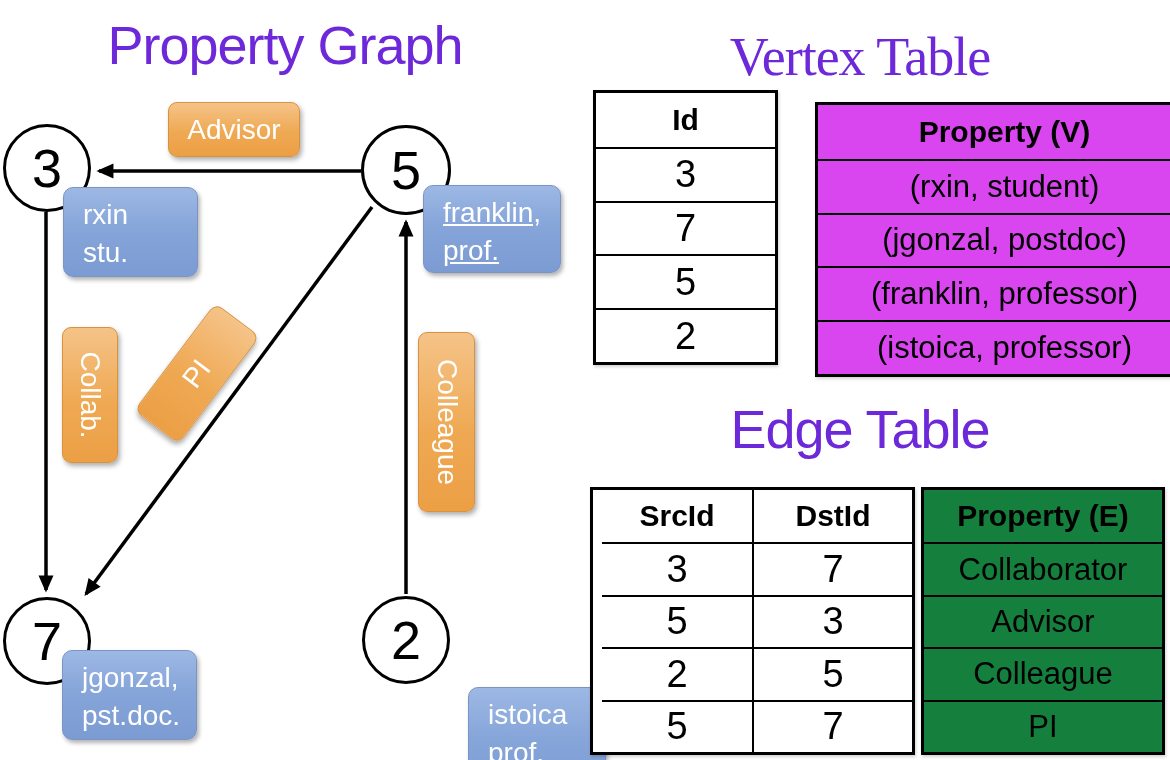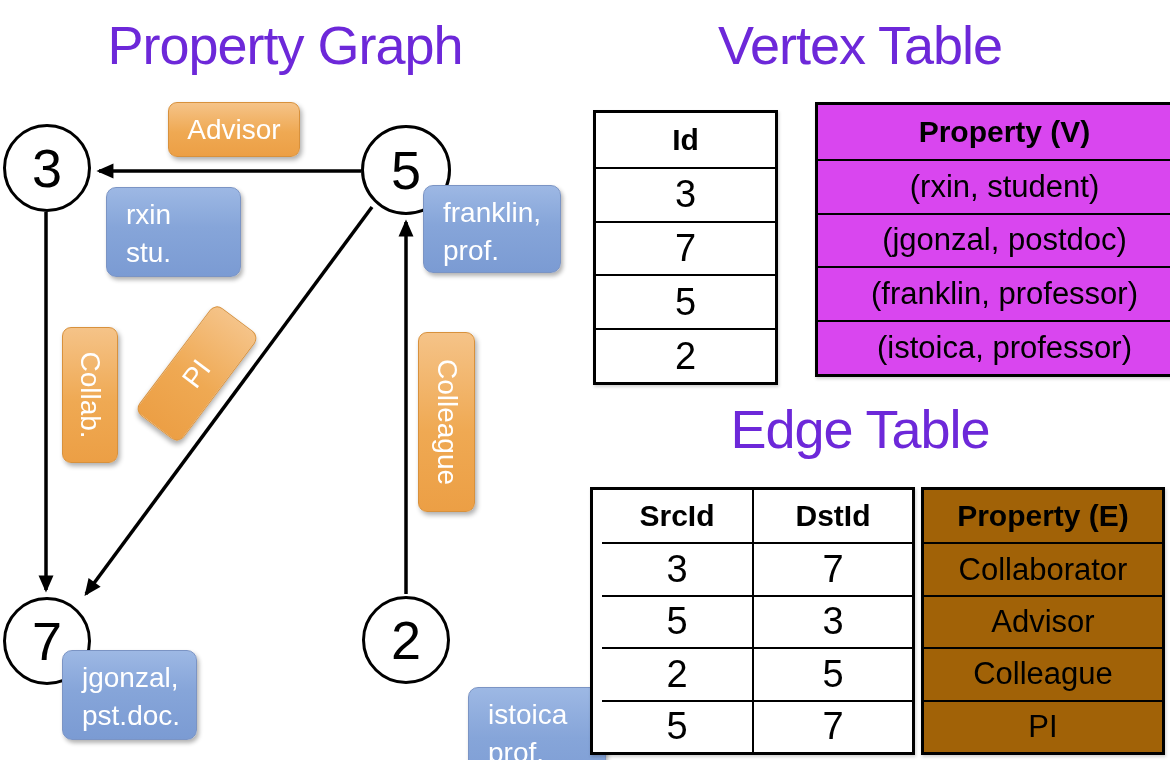--- a/index.html
+++ b/index.html
@@ -5,21 +5,21 @@
   html,body { margin:0; padding:0; background:#ffffff; }
   .canvas {
     position:relative; width:1170px; height:760px; overflow:hidden;
     background:#ffffff; font-family:"Liberation Sans", sans-serif; color:#000;
   }
   .big-title {
     position:absolute; text-align:center; font-size:54px; font-weight:400;
     letter-spacing:-1px; color:#6d28d9; white-space:nowrap;
   }
   .t-graph  { left:30px;  top:14px;  width:510px; }
-  .t-vertex { left:660px; top:14px;  width:400px; }
+  .t-vertex { left:660px; top:26px;  width:400px;font-family:Liberation Serif, serif; }
   .t-edge   { left:660px; top:398px; width:400px; }
 
   
   .circle {
     position:absolute; box-sizing:border-box; width:88px; height:88px;
     border:3.5px solid #000; border-radius:50%; background:#fff;
     display:flex; align-items:center; justify-content:center;
     font-size:54px; font-weight:300; z-index:1;
   }
   .c3 { left:3px;   top:124px; }
@@ -29,22 +29,22 @@
 
   .arrows { position:absolute; left:0; top:0; z-index:2; pointer-events:none; }
   .arrows line { stroke:#000; stroke-width:3.5px; }
 
   .vbox {
     position:absolute; box-sizing:border-box; border-radius:10px; z-index:3;
     background:linear-gradient(180deg,#9db8e4 0%, #86a5d9 45%, #7b9bd3 100%);
     border:1px solid #7b94c4; box-shadow:2px 3px 4px rgba(0,0,0,0.30);
     color:#fff; font-size:28px; line-height:38px; padding:8px 0 0 19px;
   }
-  .b-rxin     { left:63px;  top:187px; width:135px; height:90px;margin-left:43px; }
-  .b-franklin { left:423px; top:185px; width:138px; height:88px; }
+  .b-rxin     { left:63px;  top:187px; width:135px; height:90px; }
+  .b-franklin { left:423px; top:185px; width:138px; height:88px;text-decoration:underline; }
   .b-jgonzal  { left:62px;  top:650px; width:135px; height:90px; }
   .b-istoica  { left:420px; top:687px; width:138px; height:112px;margin-left:48px; }
 
   .ebox {
     position:absolute; box-sizing:border-box; border-radius:9px; z-index:3;
     background:linear-gradient(180deg,#f5c purple 0%);
     background:linear-gradient(180deg,#f5c388 0%, #efa953 55%, #ec9f45 100%);
     border:1px solid #d8913c; box-shadow:2px 3px 5px rgba(0,0,0,0.32);
     color:#fff; font-size:28px;
   }
@@ -72,24 +72,24 @@
   .tbl .cell {
     box-sizing:border-box; border-top:2.5px solid #000;
     display:flex; align-items:center; justify-content:center;
     font-size:31px; white-space:nowrap;
   }
   .tbl .row1 { border-top:none; }
   .tbl .hdr  { font-weight:700; font-size:30px; }
   .tbl .num  { font-size:38px; }
   .tbl .colsep { border-right:2.5px solid #000; }
 
-  .vt-id   { left:593px; top:110px; width:185px; height:275px; grid-template-rows:repeat(5,1fr); background:#fff; }
+  .vt-id   { left:593px; top:90px; width:185px; height:275px; grid-template-rows:repeat(5,1fr); background:#fff; }
   .vt-prop { left:815px; top:102px; width:379px; height:275px; grid-template-rows:repeat(5,1fr); background:#d946ef;text-align:right; }
   .et-ids  { left:590px; top:487px; width:325px; height:268px; grid-template-columns:152px 1fr; grid-template-rows:repeat(5,1fr); background:#fff;padding-left:9px; }
-  .et-prop { left:921px; top:487px; width:244px; height:268px; grid-template-rows:repeat(5,1fr); background:#a16207; }
+  .et-prop { left:921px; top:487px; width:244px; height:268px; grid-template-rows:repeat(5,1fr); background:#15803d; }
 </style>
 </head>
 <body>
 
 <div class="canvas">
 
   <div class="big-title t-graph">Property Graph</div>
   <div class="big-title t-vertex">Vertex Table</div>
   <div class="big-title t-edge">Edge Table</div>
 

